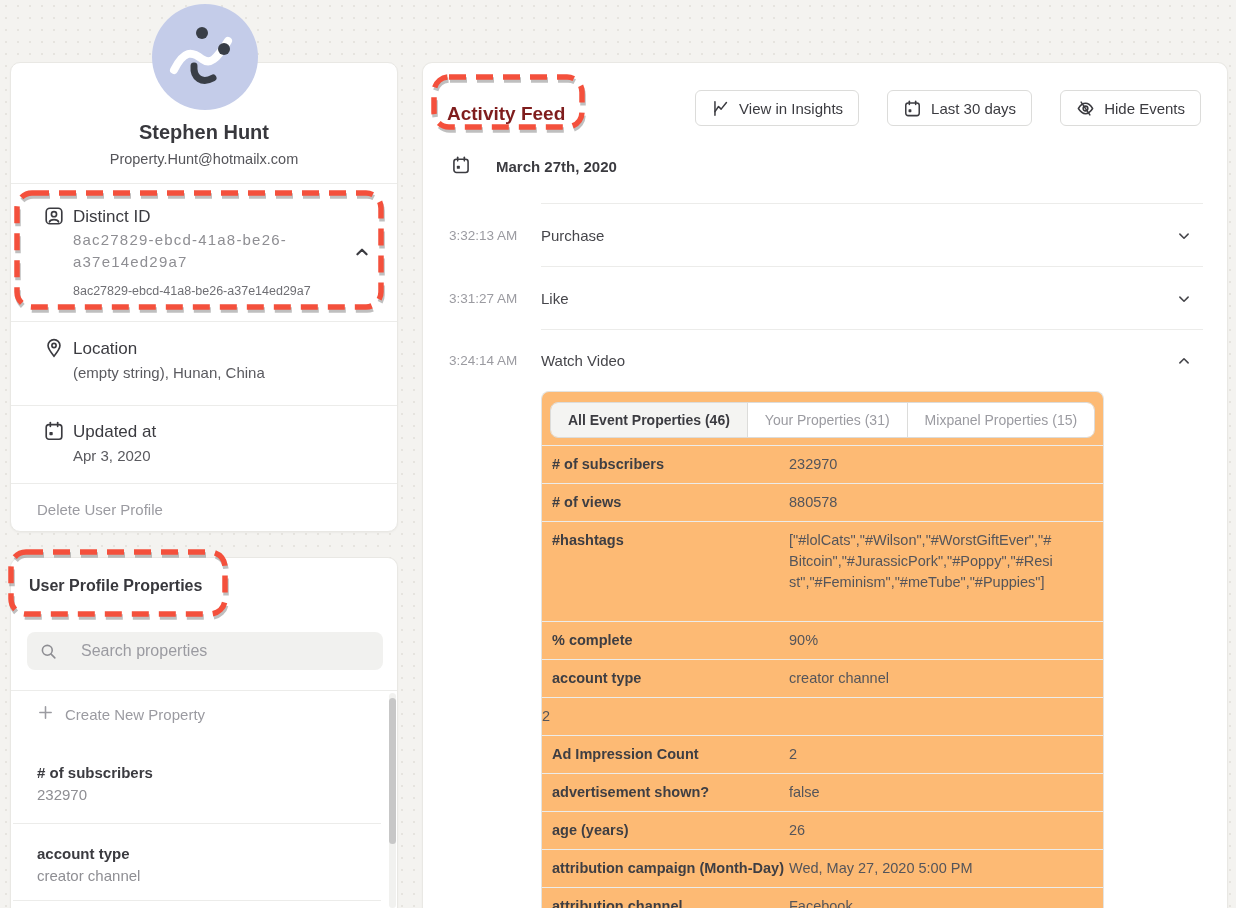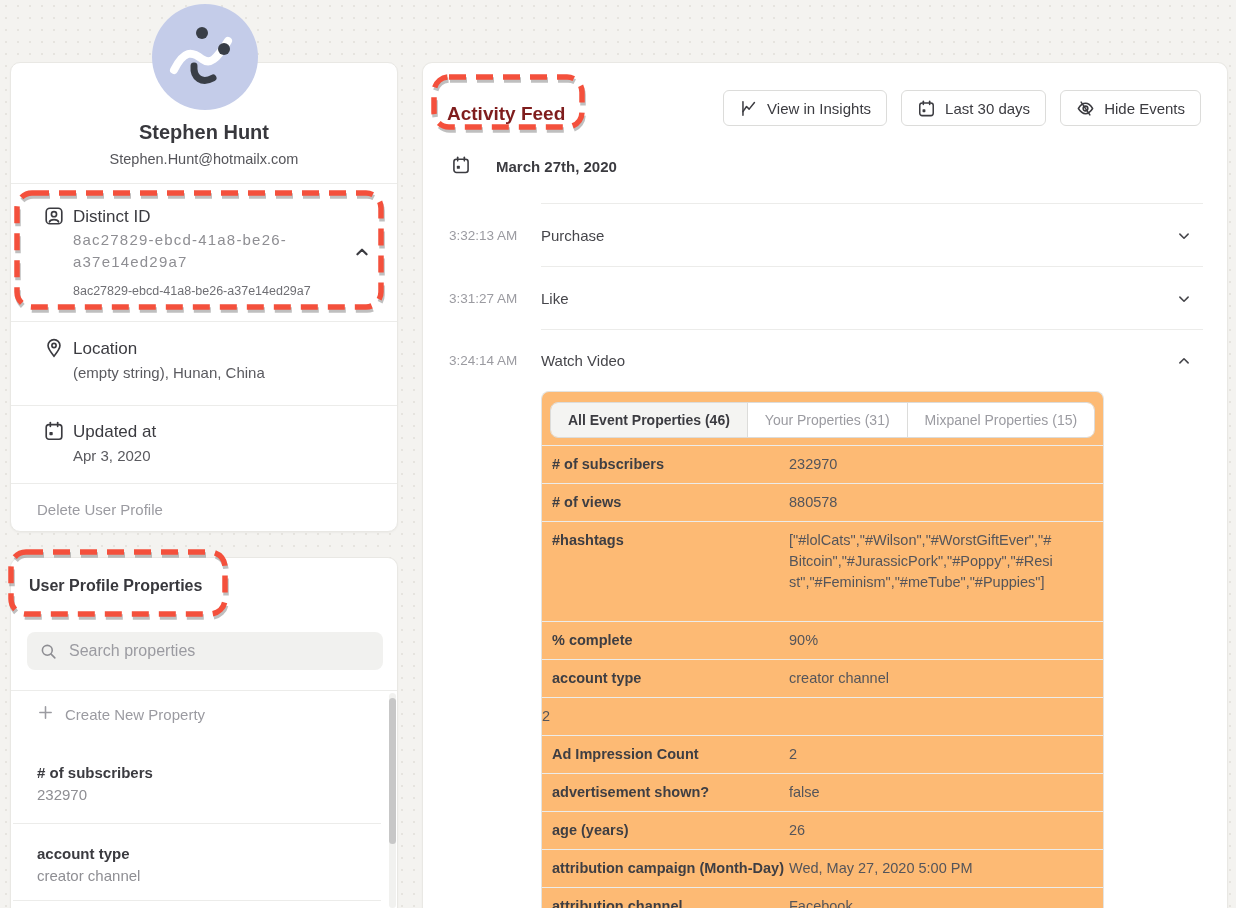--- a/index.html
+++ b/index.html
@@ -33,36 +33,36 @@
     letter-spacing:1.2px; color:#8e8e93; line-height:22px; word-wrap:break-word; }
   .id-small { position:absolute; left:62px; top:221px; font-size:12.5px; color:#6f6f74; }
   .caret-btn { position:absolute; right:24px; top:178px; width:22px; height:22px; cursor:pointer; }
   .delete-link { position:absolute; left:26px; top:438px; font-size:15px; color:#9b9ba1; cursor:pointer; }
 
   
   #props-card { left:10px; top:557px; width:388px; height:351px; border-bottom:none;
     border-bottom-left-radius:0; border-bottom-right-radius:0; }
   .props-title { position:absolute; left:18px; top:19px; font-size:16px; font-weight:bold; color:#38383d; }
   .search-box { position:absolute; left:16px; top:74px; width:356px; height:38px;
-    background:#f1f1ef; border-radius:8px; display:flex; align-items:center; padding:12px 12px; gap:11px; }
+    background:#f1f1ef; border-radius:8px; display:flex; align-items:center; padding:12px 12px; gap:23px; }
   .search-box input { border:none; outline:none; background:transparent; flex:1;
     font-family:"Liberation Sans",sans-serif; font-size:16px; color:#3b3b40; }
   .search-box input::placeholder { color:#9b9ba1; }
   .create-row { position:absolute; left:26px; top:146px; display:flex; align-items:center;
     gap:11px; color:#9b9ba1; font-size:15px; cursor:pointer; }
   .prop-item-name { position:absolute; left:26px; font-size:15px; font-weight:bold; color:#3b3b40; }
   .prop-item-value { position:absolute; left:26px; font-size:15px; color:#8e8e93; }
   .list-scroll-track { position:absolute; left:378px; top:135px; width:7px; bottom:0; background:#f1f1ef; border-radius:4px; }
   .list-scroll-thumb { position:absolute; left:378px; top:140px; width:7px; height:146px; background:#c7c7c7; border-radius:4px; cursor:pointer; }
 
   
   #activity-card { left:422px; top:62px; width:806px; height:846px; border-bottom:none;
     border-bottom-left-radius:0; border-bottom-right-radius:0; }
   .activity-title { position:absolute; left:24px; top:40px; font-size:19px; font-weight:bold; color:#7f1d1d; }
-  .btn-row { position:absolute; top:27px; right:26px; display:flex; gap:14px;border-radius:18px; }
+  .btn-row { position:absolute; top:27px; right:26px; display:flex; gap:28px;border-radius:18px; }
   .btn { height:36px; background:#fff; border:1px solid #dcdcda; border-radius:6px;
     display:flex; align-items:center; gap:9px; padding:0 15px; font-size:15px; color:#3b3b40; cursor:pointer; }
   .date-row { position:absolute; left:28px; top:92px; display:flex; align-items:center; gap:25px;
     font-size:15px; font-weight:bold; color:#3b3b40; }
   .event-time { position:absolute; left:26px; font-size:13.5px; color:#9b9ba1; }
   .event-name { position:absolute; left:118px; font-size:15px; color:#46464b; }
   .event-chevron { position:absolute; right:34px; width:18px; height:18px; cursor:pointer; }
 
   
   #event-props-panel { position:absolute; left:118px; top:328px; width:563px; bottom:0;
@@ -79,21 +79,21 @@
   .pval { width:286px; font-size:14.5px; color:#55555a; line-height:21px; word-break:break-all; padding-right:8px; }
 
   
   .annotation { position:absolute; z-index:5; pointer-events:none; }
 </style>
 </head>
 <body>
 
 <div class="card" id="profile-card">
   <div class="profile-name">Stephen Hunt</div>
-  <div class="profile-email">Stephen.Hunt@hotmailx.com</div>
+  <div class="profile-email">Property.Hunt@hotmailx.com</div>
   <div class="divider" style="left:0;right:0;top:120px;"></div>
 
   <div class="sect-icon" style="top:142px;">
     <svg width="22" height="22" viewBox="0 0 24 24" fill="none" stroke="#3b3b40" stroke-width="1.8">
       <rect x="3.5" y="3.5" width="17" height="17" rx="4"></rect>
       <circle cx="12" cy="10" r="2.8"></circle>
       <path d="M7 18.5 C8 15.2 16 15.2 17 18.5" stroke-linecap="round"></path>
     </svg>
   </div>
   <div class="sect-label" style="top:144px;">Distinct ID</div>

